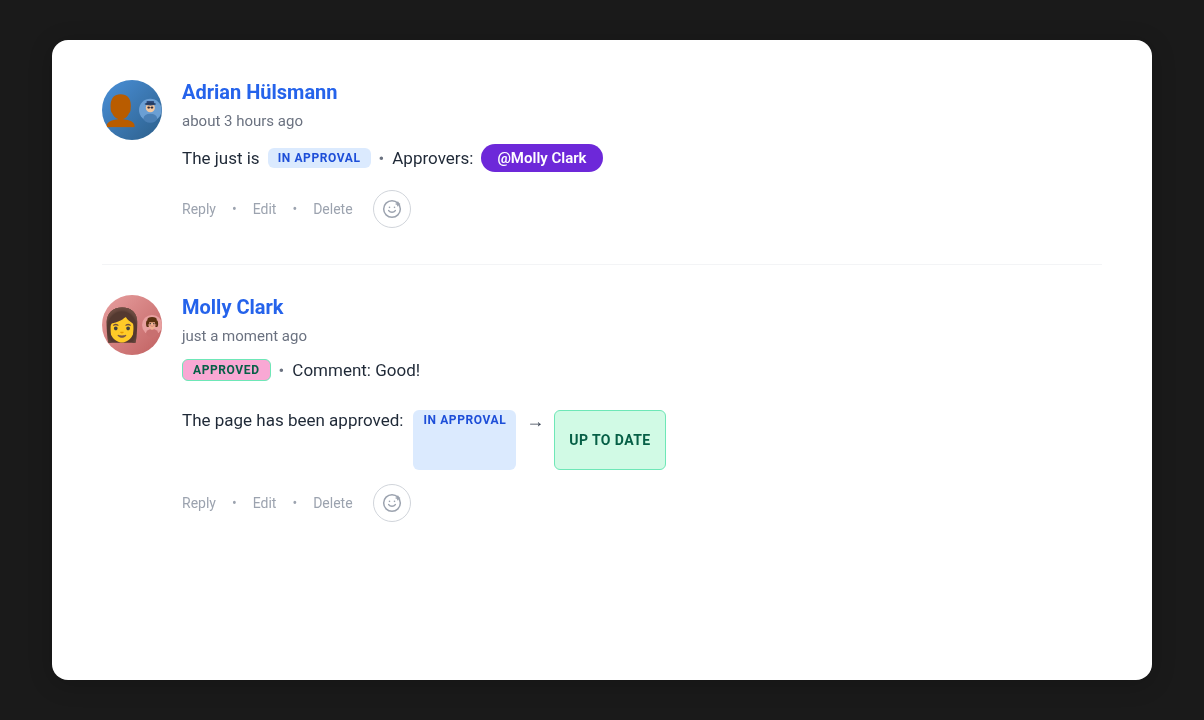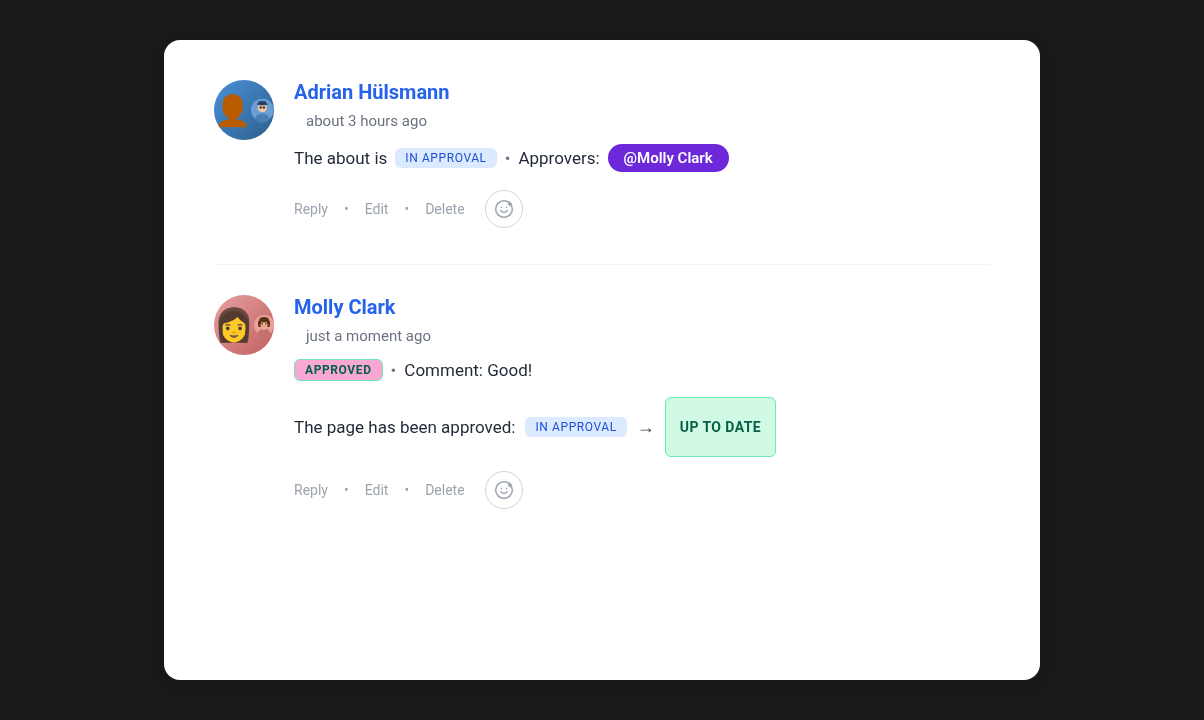--- a/index.html
+++ b/index.html
@@ -15,21 +15,21 @@
       display: flex;
       align-items: center;
       justify-content: center;
       font-family: -apple-system, BlinkMacSystemFont, 'Segoe UI', Roboto, sans-serif;
     }
 
     .card {
       background: #ffffff;
       border-radius: 16px;
       padding: 40px 50px;
-      width: 876px;
+      width: 1100px;
       min-height: 640px;
       box-shadow: 0 4px 24px rgba(0,0,0,0.2);
     }
 
     .comment {
       display: flex;
       gap: 20px;
       margin-bottom: 36px;
     }
 
@@ -83,38 +83,37 @@
       font-size: 20px;
       font-weight: 700;
       color: #2563eb;
       line-height: 1.2;
     }
 
     .timestamp {
       font-size: 15px;
       color: #6b7280;
       margin-bottom: 6px;
-      margin-left: 12px;
     }
 
     .comment-content {
       font-size: 17px;
       color: #1f2937;
       display: flex;
       align-items: center;
       flex-wrap: wrap;
       gap: 8px;
       margin-bottom: 4px;
     }
 
     .badge-in-approval {
       background: #dbeafe;
       color: #1d4ed8;
       font-size: 12px;
-      font-weight: 400;
+      font-weight: 700;
       padding: 3px 10px;
       border-radius: 6px;
       letter-spacing: 0.05em;
       text-transform: uppercase;
     }
 
     .badge-approved {
       background: #f9a8d4;
       color: #065f46;
       font-size: 12px;
@@ -181,26 +180,25 @@
       align-items: center;
       justify-content: center;
       cursor: pointer;
       font-size: 18px;
       color: #6b7280;
       margin-left: 4px;
     }
 
     .second-comment-line {
       display: flex;
-      align-items: center;
       gap: 10px;
       flex-wrap: wrap;
       font-size: 17px;
       color: #1f2937;
-      margin-top: 4px;
+      margin-top: 17px;
     }
 
     .arrow-icon {
       color: #374151;
       font-size: 18px;
     }
 
     .divider {
       height: 1px;
       background: #f3f4f6;
@@ -234,21 +232,21 @@
         <rect x="31" y="21" width="7" height="5" rx="2.5" fill="#1a1a2e" opacity="0.85"></rect>
         <line x1="29" y1="23.5" x2="31" y2="23.5" stroke="#1a1a2e" stroke-width="1.2"></line>
       </svg>
     </div>
 
     <div class="comment-body">
       <div class="author-name">Adrian Hülsmann</div>
       <div class="timestamp">about 3 hours ago</div>
 
       <div class="comment-content">
-        <span>The about is</span>
+        <span>The just is</span>
         <span class="badge-in-approval">IN APPROVAL</span>
         <span class="separator">•</span>
         <span>Approvers:</span>
         <span class="mention-badge">@Molly Clark</span>
       </div>
 
       <div class="comment-actions">
         <a class="action-link">Reply</a>
         <span class="action-dot">•</span>
         <a class="action-link">Edit</a>

